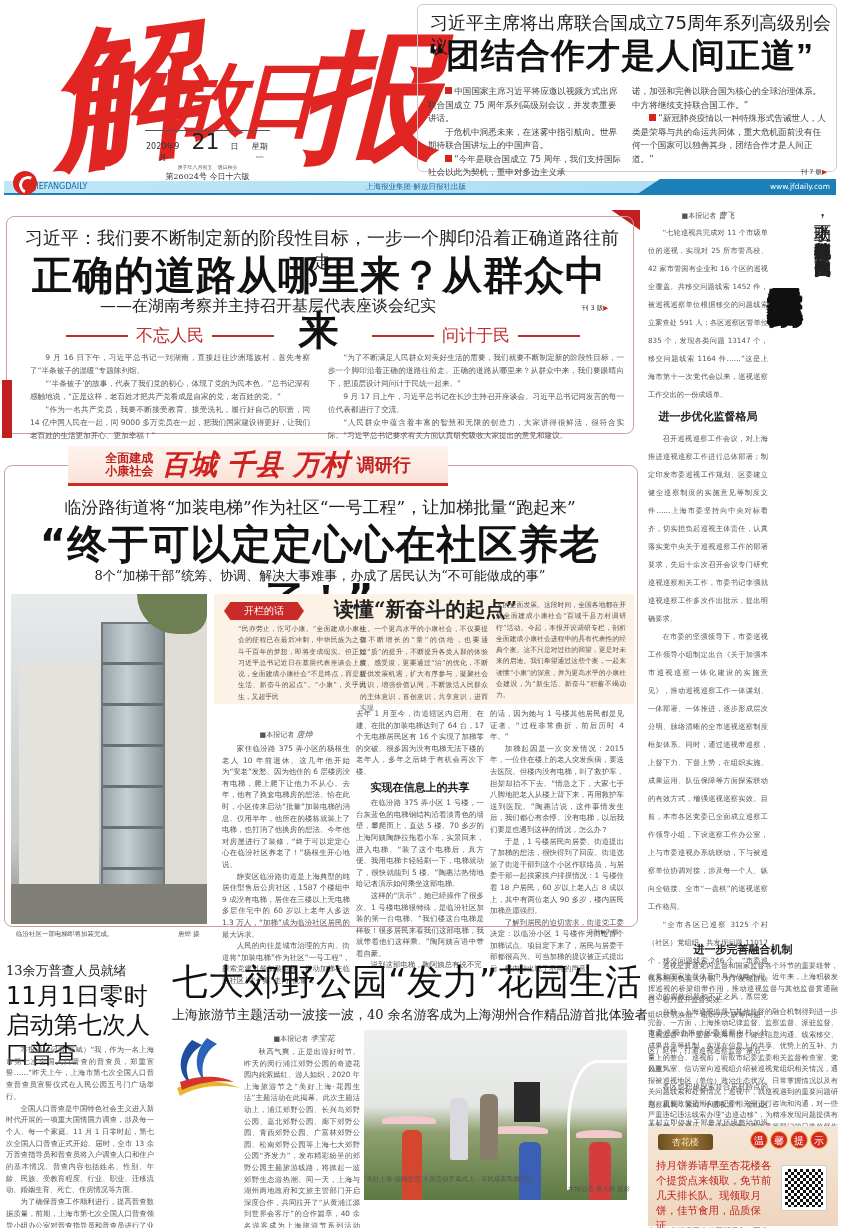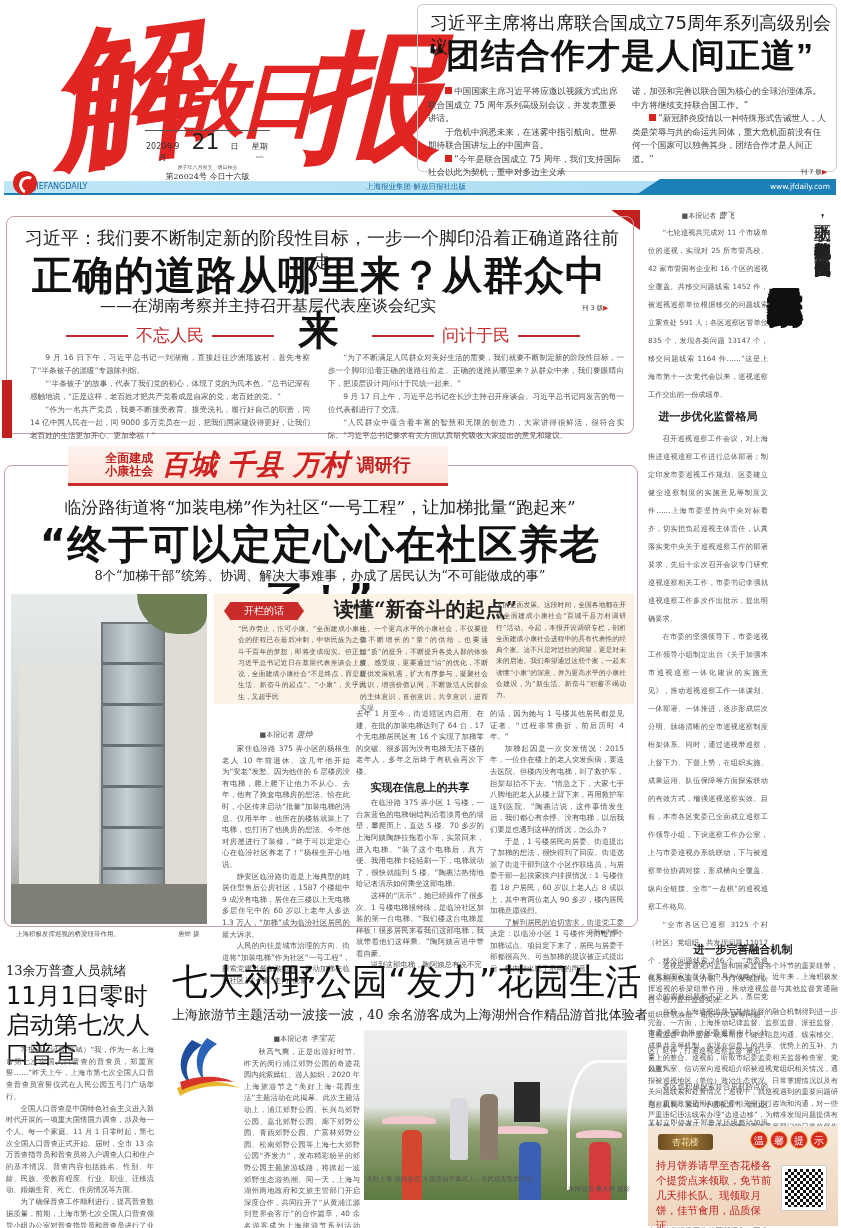--- a/index.html
+++ b/index.html
@@ -186,21 +186,21 @@
 <div class="abs feat-headline">“终于可以定定心心在社区养老了！”</div>
 <div class="abs feat-sub">8个“加梯干部”统筹、协调、解决大事难事，办成了居民认为“不可能做成的事”</div>
 
 <div class="abs photo-elevator">
   <div class="bldg" style="left:8px;top:70px;width:80px;height:230px;"></div>
   <div class="bldg" style="left:150px;top:20px;width:46px;height:280px;background:#dedcd5;"></div>
   <div class="shaft"></div>
   <div class="tree"></div>
   <div class="ground"></div>
 </div>
-<div class="abs caption-el">上海积极发挥巡视的桥梁纽带作用。</div>
+<div class="abs caption-el">临汾社区一部电梯即将加装完成。</div>
 <div class="abs credit-el">唐烨 摄</div>
 
 <div class="abs opening">
   <div class="open-tag">开栏的话</div>
   <div class="open-title">读懂“新奋斗的起点”</div>
   <div class="open-col" style="left:10px;top:30px;width:128px;margin-left:14px;">“民亦劳止，汔可小康。”全面建成小康社会的征程已在最后冲刺，中华民族为之奋斗千百年的梦想，即将变成现实。但正如习近平总书记近日在基层代表座谈会上所说，全面建成小康社会“不是终点，而是新生活、新奋斗的起点”。“小康”，关乎民生，又超乎民</div>
   <div class="open-col" style="left:146px;top:30px;width:128px;">生。一个更高水平的小康社会，不仅要提供不断增长的“量”的供给，也要通过“质”的提升，不断提升各类人群的体验度、感受度，更要通过“治”的优化，不断提供发展机遇，扩大有序参与，凝聚社会共识，增强价值认同，不断激活人民群众的主体意识，首创意识，共享意识，进而实现</div>
   <div class="open-col" style="left:282px;top:6px;width:130px;">人的全面发展。这段时间，全国各地都在开展全面建成小康社会“百城千县万村调研行”活动。今起，本报开设调研专栏，剖析全面建成小康社会进程中的具有代表性的经典个案。这不只是对过往的回望，更是对未来的启迪。我们希望通过这些个案，一起来读懂“小康”的深意，并为更高水平的小康社会建设，为“新生活、新奋斗”积蓄不竭动力。</div>
 </div>
 
@@ -232,21 +232,21 @@
 <div class="abs jump" style="left:588px;top:928px;color:#666;">下转▶7 版</div>
 
 <div class="abs vert-small">上下联动，完善巡视监督与其他监督融合机制，强化突出问题的整改落实</div>
 <div class="abs vert-big">上海稳步推进巡视巡察工作高质量发展</div>
 <div class="abs right-text">
   <div class="byline"><span>■本报记者</span> <b>曹飞</b></div>
   <div class="body-text" style="font-size:7.2px;line-height:18px;">
     <p>“七轮巡视共完成对 11 个市级单位的巡视，实现对 25 所市管高校、42 家市管国有企业和 16 个区的巡视全覆盖。共移交问题线索 1452 件，被巡视巡察单位根据移交的问题线索立案查处 591 人；各区巡察区管单位 835 个，发现各类问题 13147 个，移交问题线索 1164 件……”这是上海市第十一次党代会以来，巡视巡察工作交出的一份成绩单。</p>
     <div class="subhead">进一步优化监督格局</div>
     <p>召开巡视巡察工作会议，对上海推进巡视巡察工作进行总体部署；制定印发市委巡视工作规划、区委建立健全巡察制度的实施意见等制度文件……上海市委坚持向中央对标看齐，切实担负起巡视主体责任，认真落实党中央关于巡视巡察工作的部署要求，先后十余次召开会议专门研究巡视巡察相关工作，市委书记李强就巡视巡察工作多次作出批示，提出明确要求。</p>
-    <p>在市委的坚强领导下，市委巡视工作领导小组制定出台《关于加强本市巡视巡察一体化建设的实施意见》，推动巡视巡察工作一体谋划、一体部署、一体推进，逐步形成层次分明、脉络清晰的全市巡视巡察制度框架体系。同时，通过巡视带巡察，上督下力、下督上势，在组织实施、成果运用、队伍保障等方面探索联动的有效方式，增强巡视巡察实效。目前，本市各区党委已全面成立巡察工作领导小组，下设巡察工作办公室，上与市委巡视办系统联动，下与被巡察单位协调对接，形成横向全覆盖、纵向全链接、全市“一盘棋”的巡视巡察工作格局。</p>
+    <p>在市委的坚强领导下，市委巡视工作领导小组制定出台《关于加强本市巡视巡察一体化建设的实施意见》，推动巡视巡察工作一体谋划、一体部署、一体推进，逐步形成层次分明、脉络清晰的全市巡视巡察制度框架体系。同时，通过巡视带巡察，上督下力、下督上势，在组织实施、成果运用、队伍保障等方面探索联动的有效方式，增强巡视巡察实效。目前，本市各区党委已全面成立巡察工作领导小组，下设巡察工作办公室，上与市委巡视办系统联动，下与被巡察单位协调对接，涉及每一个人、纵向全链接、全市“一盘棋”的巡视巡察工作格局。</p>
     <p>“全市各区已巡察 3125 个村（社区）党组织，共发现问题 11017 个，移交问题线索 246 个。”市委巡视办相关负责人介绍，为了发现群众身边的腐败问题和不正之风，基层党组织软弱涣散、组织力欠缺等问题，市委巡视办推动区委巡察向村（社区）延伸，打通巡视巡察监督“最后一公里”。</p>
     <p>各区也积极探索符合居村特点的巡察机制，紧盯“小微权力”。金山区某村立即停发干部鲁某环境整治加班补贴；广富林街道某居委会按照虚报冒领有关要求撤除多余拦障……今年 7 月，松江区委启动居村延伸巡察工作，对常规巡察剩余的 127 个居村党组织开展集中交叉巡察。两个月时间来，随着巡察工作的不断深入，更多的问题正在浮现：小微工程监管不到位、财经纪律执行不严格、党支部活动开展不严肃、帮扶补贴签收不规范……根据巡察情况，各巡察组整理出多份问题清单与报告，并及时将巡察中发现的问题向相关街镇党（工）委进行反馈。</p>
   </div>
 </div>
 <div class="abs right-lower">
   <div class="body-text" style="font-size:7.2px;line-height:11.5px;">
     <div class="subhead">进一步完善融合机制</div>
     <p>巡视是贯通党内监督和国家监督各个环节的重要纽带，在党和国家监督体系中具有战略作用。近年来，上海积极发挥巡视的桥梁纽带作用，推动巡视监督与其他监督贯通融合，着力提升监督实效。</p>
     <p>当前，上海巡视监督与其他监督的融合机制得到进一步完善。一方面，上海推动纪律监督、监察监督、派驻监督、巡视监督“四个监督”统筹衔接，健全信息沟通、线索移交、成果共享等机制，实现在信息上的共享、优势上的互补、力量上的整合。巡视前，听取市纪委监委相关监督检查室、党风政风室、信访室向巡视组介绍被巡视党组织相关情况，通报被巡视地区（单位）政治生态状况、日常掌握情况以及有关问题线索和处置情况；巡视中，就巡视遇到的重要问题研判、重要政策适用向市纪委相关室进行咨询和沟通，对一些严重违纪违法线索办理“边巡边移”，为精准发现问题提供有力支撑；巡视后，充分发挥市纪委监委等部门的日常监督作用，形成监督合力，共同推动整改落实。</p>
   </div>

